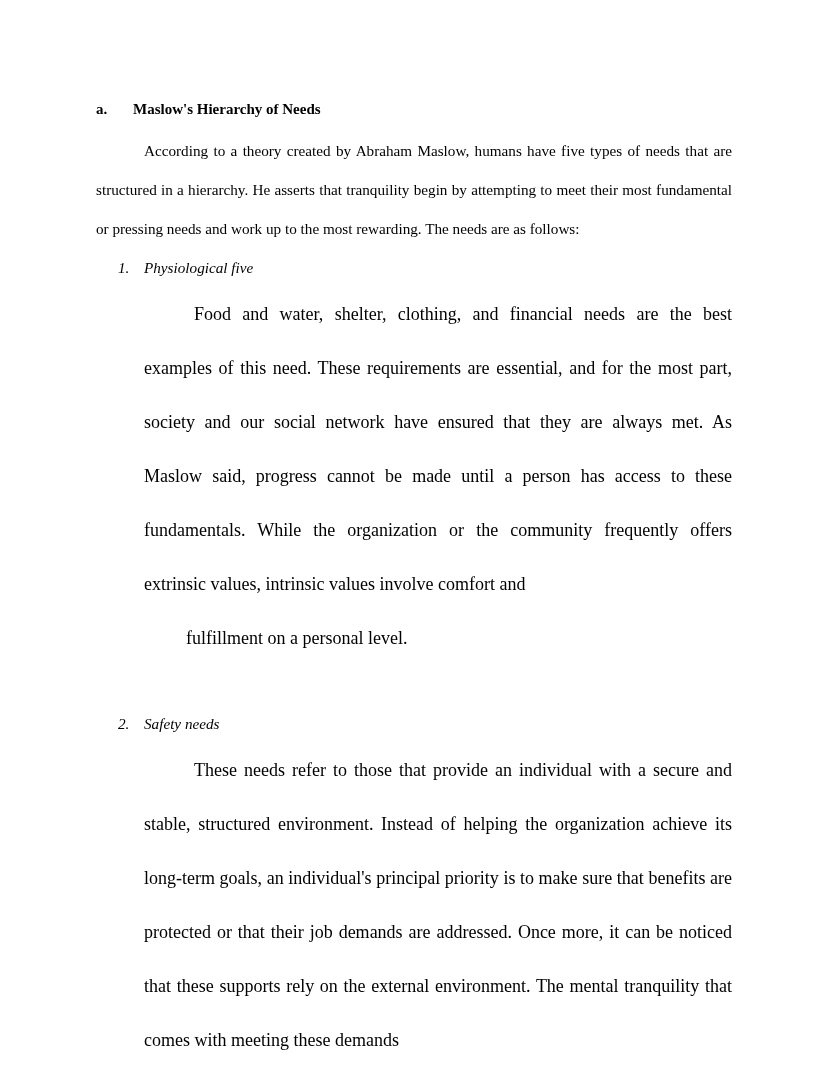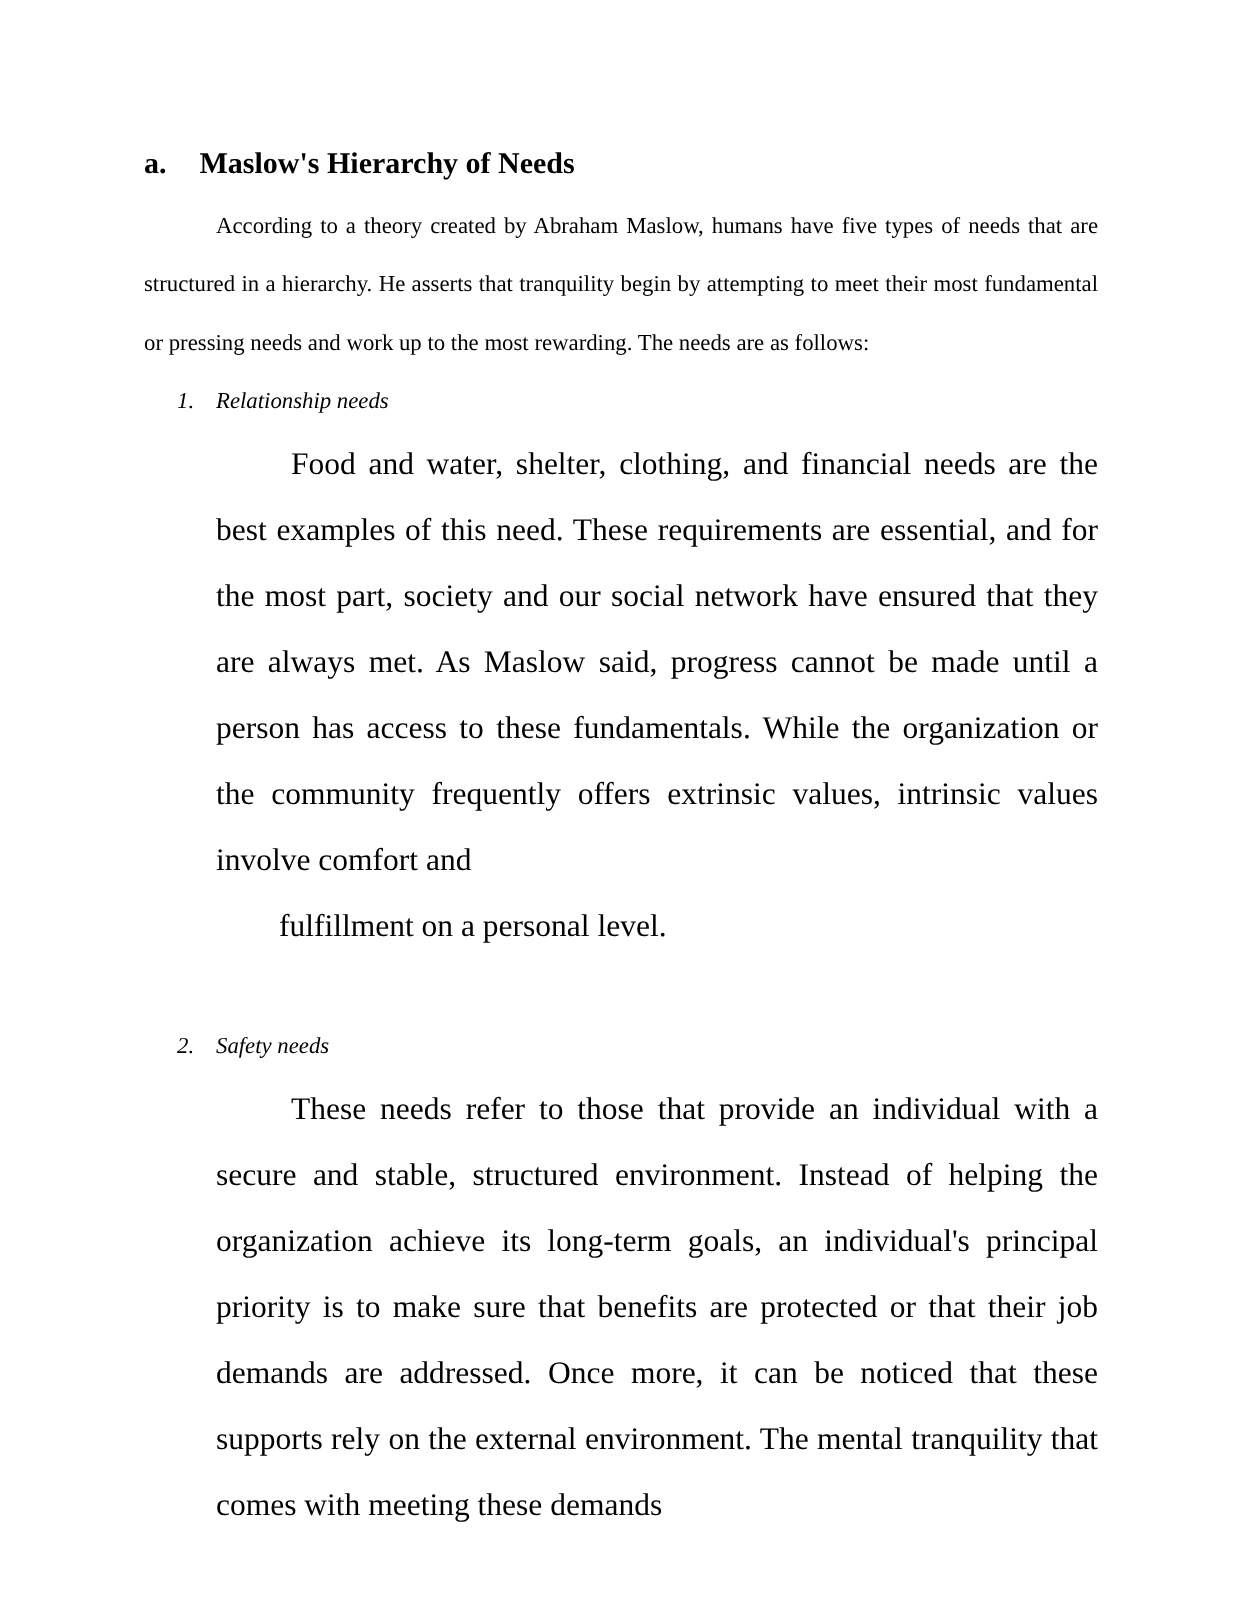--- a/index.html
+++ b/index.html
@@ -28,21 +28,21 @@
   .content {
     position: absolute;
     left: 96px;
     top: 100px;
     width: 636px;
   }
 
   
   .section-heading {
     font-weight: bold;
-    font-size: 20px;
+    font-size: 15px;
     line-height: 19px;
     margin: 0 0 0 0;
     white-space: nowrap;
   }
   .section-heading .marker {
     display: inline-block;
     width: 37px;
   }
 
   
@@ -77,22 +77,22 @@
     left: 22px;
     top: 0;
     font-style: italic;
   }
 
   .need-body {
     margin-left: 48px;
     width: 588px;
   }
   .need-body p {
-    font-size: 21px;
-    line-height: 44px;
+    font-size: 18px;
+    line-height: 54px;
     margin: 0;
     text-align: justify;
     text-justify: inter-word;
     hyphens: none;
   }
   .need-body p.first {
     text-indent: 50px;
   }
   .need-body p.tail {
     text-align: left;
@@ -106,21 +106,21 @@
   <div class="content">
 
     <h2 class="section-heading">
       <span class="marker">a.</span><span>Maslow's Hierarchy of Needs</span>
     </h2>
 
     <p class="intro-para">According to a theory created by Abraham Maslow, humans have five types of needs that are structured in a hierarchy. He asserts that tranquility begin by attempting to meet their most fundamental or pressing needs and work up to the most rewarding. The needs are as follows:</p>
 
     <div class="need-block">
       <div class="need-title">
-        <span class="num">1.</span><span>Relationship needs</span>
+        <span class="num">1.</span><span>Physiological five</span>
       </div>
       <div class="need-body">
         <p class="first">Food and water, shelter, clothing, and financial needs are the best examples of this need. These requirements are essential, and for the most part, society and our social network have ensured that they are always met. As Maslow said, progress cannot be made until a person has access to these fundamentals. While the organization or the community frequently offers extrinsic values, intrinsic values involve comfort and</p>
         <p class="tail">fulfillment on a personal level.</p>
       </div>
     </div>
 
     <div class="need-block spaced">
       <div class="need-title">
         <span class="num">2.</span><span>Safety needs</span>

